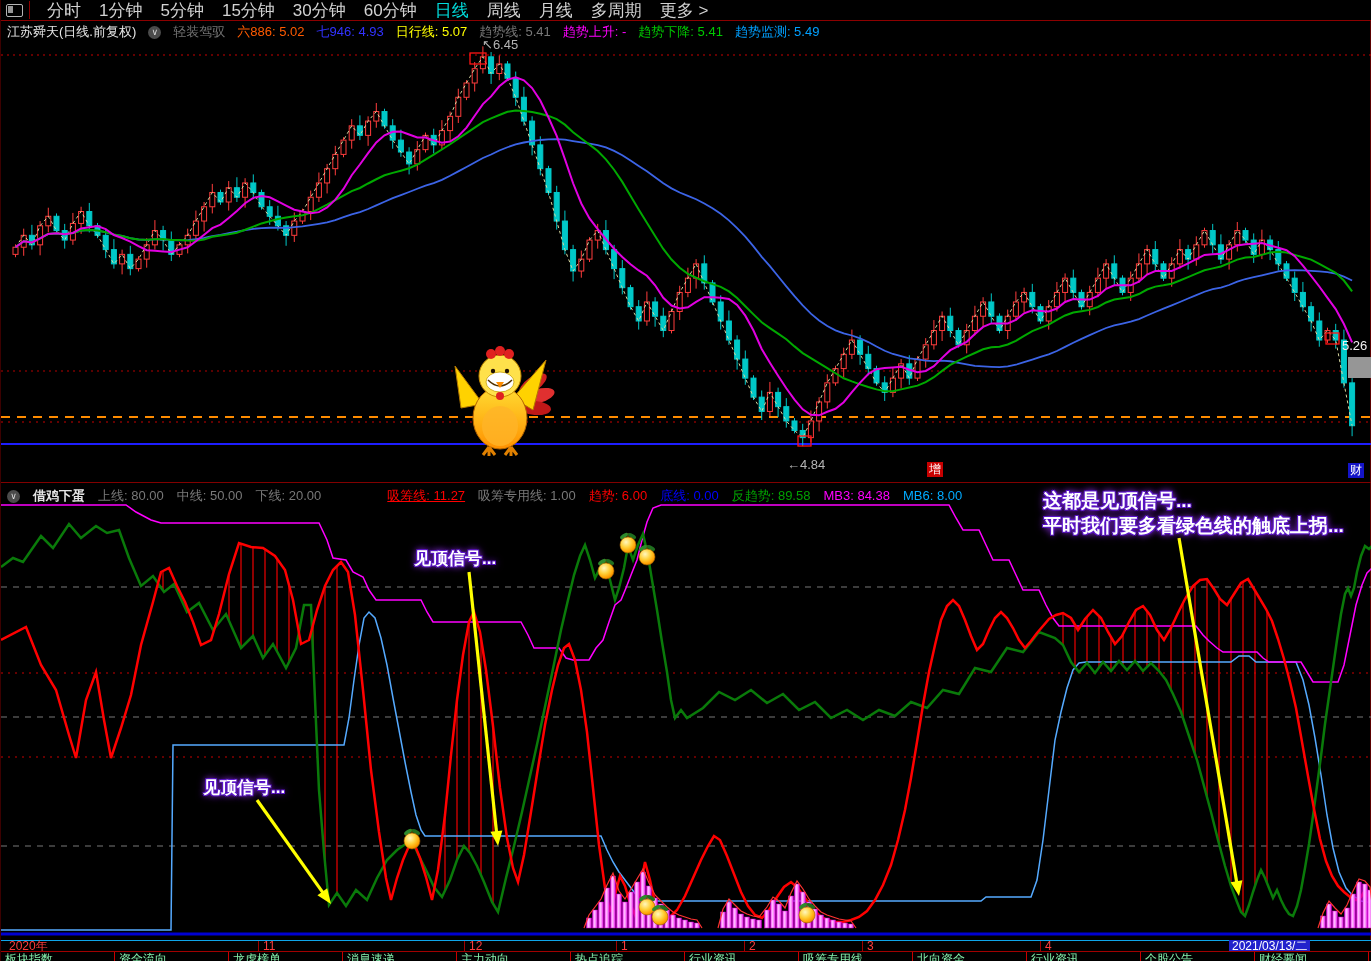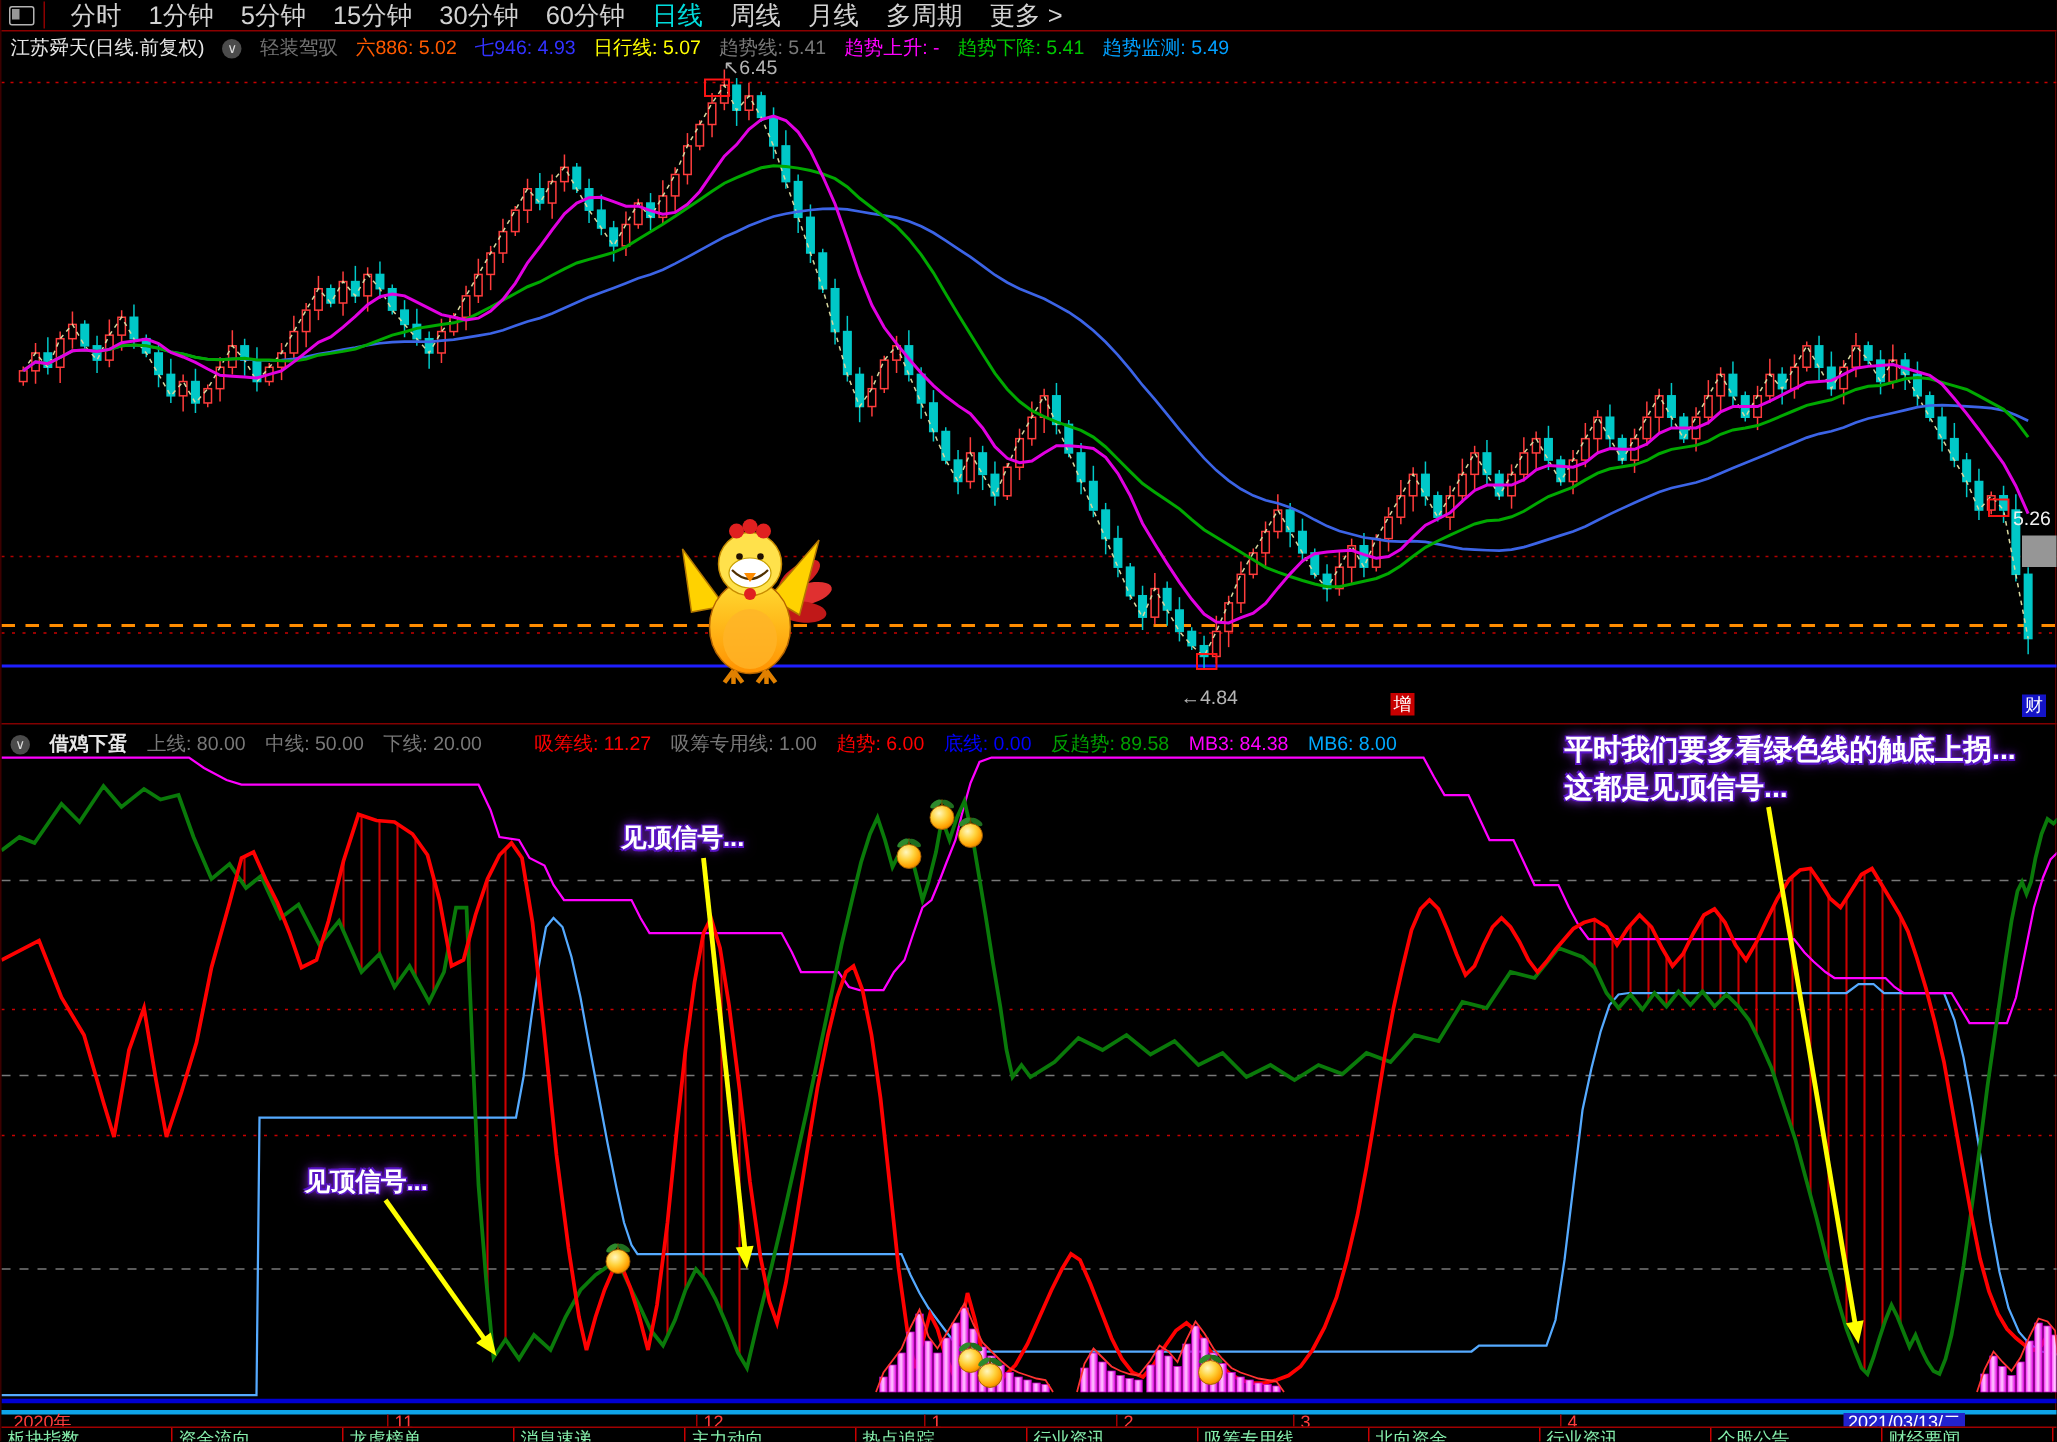--- a/index.html
+++ b/index.html
@@ -18,24 +18,24 @@
   .menu-btn{padding:0 10px;border-left:1px solid #a00000;height:20px;line-height:20px;white-space:nowrap;}
   .menu-btn:last-child{border-right:1px solid #a00000;}
   
   #titlerow{position:absolute;left:6px;top:23px;z-index:3;display:flex;align-items:center;font-size:13px;white-space:nowrap;}
   #titlerow span{margin-right:12px;}
   .fold-icon{width:13px;height:13px;border-radius:50%;background:#4b4b4b;color:#dcdcdc;font-size:9px;line-height:13px;
     text-align:center;margin-right:6px;display:inline-block;}
   
   #p2header{position:absolute;left:6px;top:487px;z-index:3;display:flex;align-items:center;font-size:13px;white-space:nowrap;}
   #p2header span{margin-right:13px;}
-  #p2vals span:nth-of-type(4){margin-left:22px;}
+  #p2vals span:nth-of-type(4){margin-left:53px;text-decoration:underline;}
   
   #axisbar{position:absolute;left:0;top:940px;width:1371px;height:11px;background:#000;
-    border-top:3px solid #0ea5e9;z-index:3;font-size:12px;color:#ff3c3c;text-decoration:underline;}
+    border-top:1px solid #0ea5e9;z-index:3;font-size:12px;color:#ff3c3c;text-decoration:underline;}
   .axis-label{position:absolute;top:-1px;line-height:12px;}
   .axis-sep{position:absolute;top:0;width:1px;height:11px;background:#a00000;}
   #axisdate{position:absolute;top:-1px;background:#2222cc;color:#fff;padding:0 3px;line-height:12px;}
   
   #tickerbar{position:absolute;left:0;top:951px;width:1371px;height:10px;border-top:1px solid #a00000;
     border-bottom:1px solid #7a0000;z-index:3;display:flex;overflow:hidden;background:#000;}
   .ticker-cell{width:114px;border-right:1px solid #c80000;color:#86efac;font-size:12px;line-height:15px;
     overflow:hidden;white-space:nowrap;padding-left:4px;box-sizing:border-box;}
   
   .note{position:absolute;color:#fff;font-weight:bold;z-index:5;white-space:nowrap;
@@ -603,22 +603,22 @@
 
   <div id="p2header">
     <span class="fold-icon">∨</span>
     <span style="color:#e6e6e6;font-weight:bold;">借鸡下蛋</span>
     <span id="p2vals"><span class="" style="color: rgb(120, 120, 120);">上线: 80.00</span><span class="" style="color: rgb(120, 120, 120);">中线: 50.00</span><span class="" style="color: rgb(120, 120, 120);">下线: 20.00</span><span class="" style="color: rgb(255, 0, 0);">吸筹线: 11.27</span><span class="" style="color: rgb(120, 120, 120);">吸筹专用线: 1.00</span><span class="" style="color: rgb(255, 0, 0);">趋势: 6.00</span><span class="" style="color: rgb(0, 0, 255);">底线: 0.00</span><span class="" style="color: rgb(0, 160, 0);">反趋势: 89.58</span><span class="" style="color: rgb(255, 0, 255);">MB3: 84.38</span><span class="" style="color: rgb(0, 170, 255);">MB6: 8.00</span></span>
   </div>
 
   <div class="note" id="note1">见顶信号...</div>
   <div class="note" id="note2">见顶信号...</div>
   <div class="note" id="note3">
+    <div>这都是见顶信号...</div>
     <div>平时我们要多看绿色线的触底上拐...</div>
-    <div>这都是见顶信号...</div>
   </div>
 
   <div class="badge" id="badge-zeng">增</div>
   <div class="badge" id="badge-cai">财</div>
 
   <div id="axisbar">
     <span class="axis-label" style="left:8px">2020年</span>
     <span id="axislabels"><span class="axis-sep" style="left: 257px;"></span><span class="axis-label" style="left: 262px;">11</span><span class="axis-sep" style="left: 463px;"></span><span class="axis-label" style="left: 468px;">12</span><span class="axis-sep" style="left: 615px;"></span><span class="axis-label" style="left: 620px;">1</span><span class="axis-sep" style="left: 743px;"></span><span class="axis-label" style="left: 748px;">2</span><span class="axis-sep" style="left: 861px;"></span><span class="axis-label" style="left: 866px;">3</span><span class="axis-sep" style="left: 1039px;"></span><span class="axis-label" style="left: 1044px;">4</span></span>
     <span id="axisdate" style="left: 1228px;">2021/03/13/二</span>
   </div>

